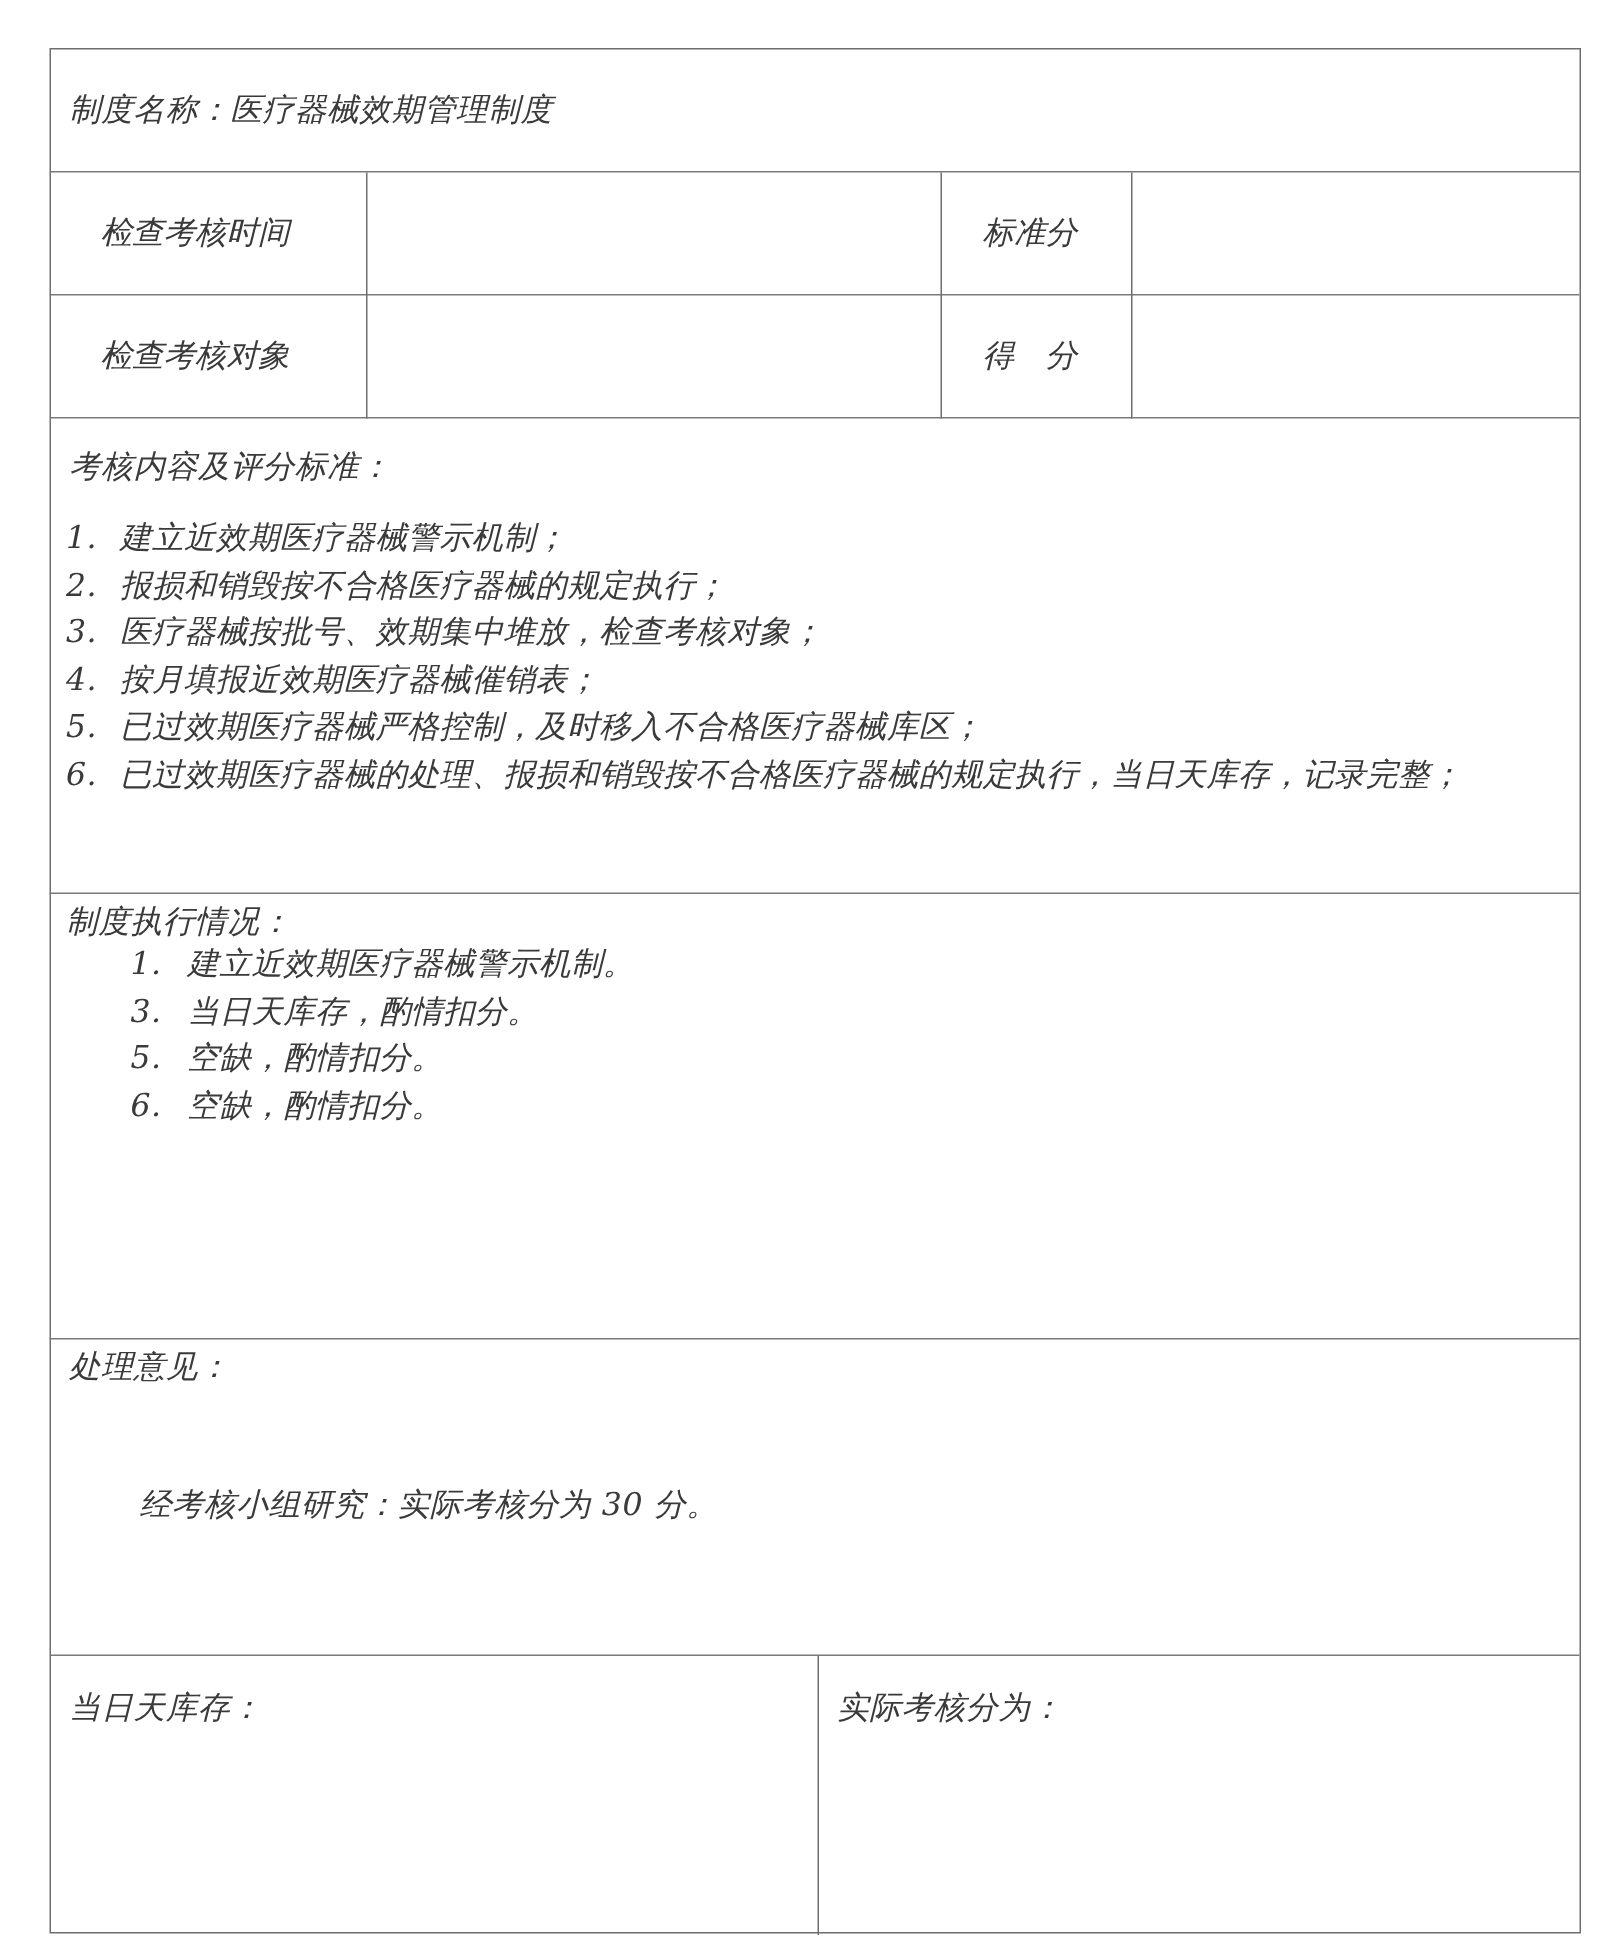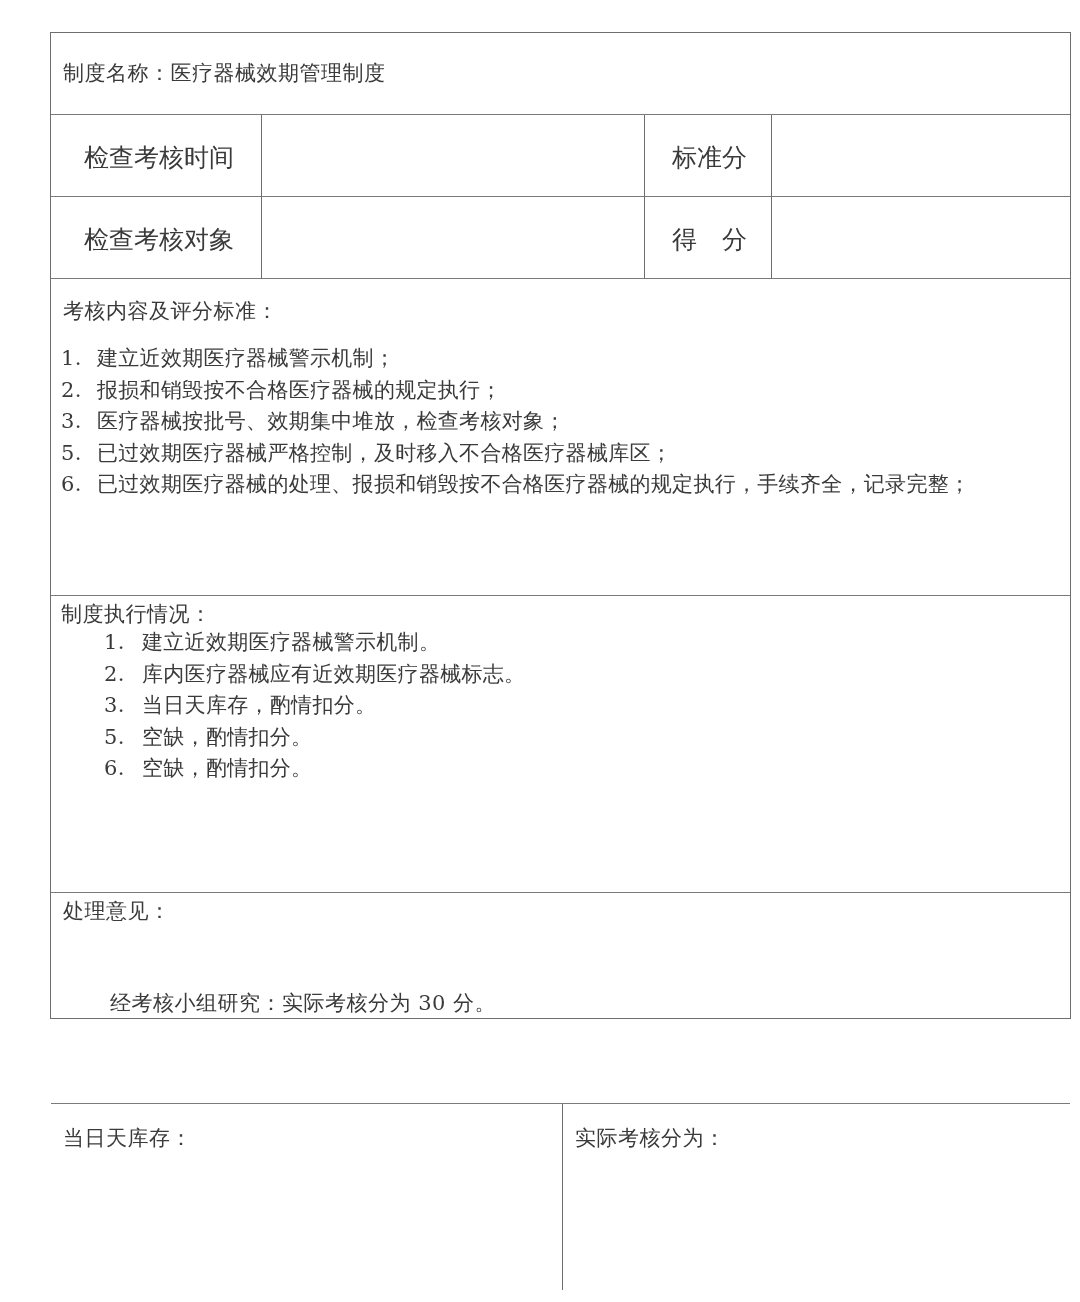--- a/index.html
+++ b/index.html
@@ -1,23 +1,23 @@
 <!DOCTYPE html>
 <html><head>
 <meta charset="utf-8">
 <style>
   html, body { margin: 0; padding: 0; background: #ffffff; }
   body { width: 1080px; height: 1302px; position: relative; overflow: hidden;
          font-family: "DejaVu Serif", "Liberation Serif", serif; color: #3a3a3a; }
-  .form { position: absolute; left: 50px; top: 32px; width: 1021px; height: 987px;
-          border: 1.5px solid #6e6e6e; box-sizing: border-box; }
+  .form { position: absolute; left: 33px; top: 32px; width: 1021px; height: 1257px;
+          border: 1.5px solid #6e6e6e; box-sizing: border-box; font-style: italic; }
   .hline { position: absolute; left: 0; right: 0; height: 0; border-top: 1.5px solid #7a7a7a; }
   .vline { position: absolute; width: 0; border-left: 1.5px solid #6e6e6e; }
   .txt { position: absolute; font-size: 21px; line-height: 1; white-space: nowrap; letter-spacing: 0.5px; }
-  .cell-label { position: absolute; font-size: 25px; line-height: 1; white-space: nowrap; }
+  .cell-label { position: absolute; font-size: 21px; line-height: 1; white-space: nowrap; }
   .list { position: absolute; margin: 0; padding: 0; list-style: none; }
   .list li { font-size: 21px; line-height: 31.6px; white-space: nowrap; letter-spacing: 0.3px; }
   .list li .num { display: inline-block; width: 36px; }
   .exec li .num { width: 38px; }
 </style>
 </head>
 <body>
 
 <div class="form">
 
@@ -40,29 +40,29 @@
 
   <div class="vline" style="left:210px; top:82px; height:164px;"></div>
   <div class="vline" style="left:593px; top:82px; height:164px;"></div>
   <div class="vline" style="left:720px; top:82px; height:164px;"></div>
 
   <div class="txt" style="left:12px; top:268px;">考核内容及评分标准：</div>
   <ul class="list" style="left:10px; top:310px;">
     <li><span class="num">1.</span><span>建立近效期医疗器械警示机制；</span></li>
     <li><span class="num">2.</span><span>报损和销毁按不合格医疗器械的规定执行；</span></li>
     <li><span class="num">3.</span><span>医疗器械按批号、效期集中堆放，检查考核对象；</span></li>
+    <li><span class="num">4.</span><span>按月填报近效期医疗器械催销表；</span></li>
     <li><span class="num">5.</span><span>已过效期医疗器械严格控制，及时移入不合格医疗器械库区；</span></li>
-    <li><span class="num">6.</span><span>已过效期医疗器械的处理、报损和销毁按不合格医疗器械的规定执行，手续齐全，记录完整；</span></li>
+    <li><span class="num">6.</span><span>已过效期医疗器械的处理、报损和销毁按不合格医疗器械的规定执行，当日天库存，记录完整；</span></li>
   </ul>
   <div class="hline" style="top:562px;"></div>
 
   <div class="txt" style="left:10px; top:571px;">制度执行情况：</div>
   <ul class="list exec" style="left:53px; top:594px;">
     <li><span class="num">1.</span><span>建立近效期医疗器械警示机制。</span></li>
-    <li><span class="num">2.</span><span>库内医疗器械应有近效期医疗器械标志。</span></li>
     <li><span class="num">3.</span><span>当日天库存，酌情扣分。</span></li>
     <li><span class="num">5.</span><span>空缺，酌情扣分。</span></li>
     <li><span class="num">6.</span><span>空缺，酌情扣分。</span></li>
   </ul>
   <div class="hline" style="top:859px;"></div>
 
   <div class="txt" style="left:12px; top:868px;">处理意见：</div>
   <div class="txt" style="left:59px; top:960px;">经考核小组研究：实际考核分为 30 分。</div>
   <div class="hline" style="top:1070px;"></div>
 

